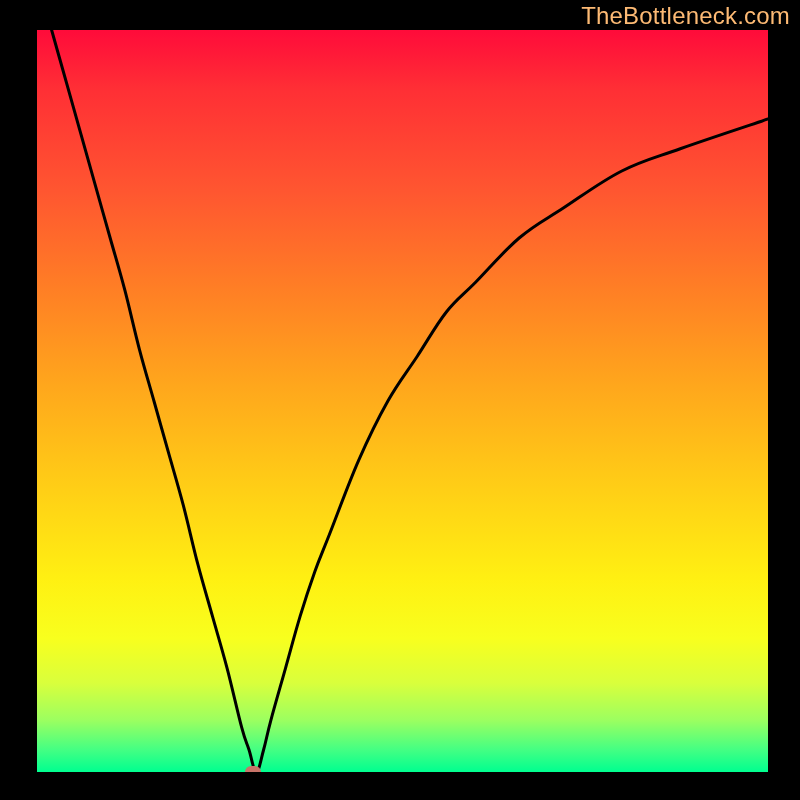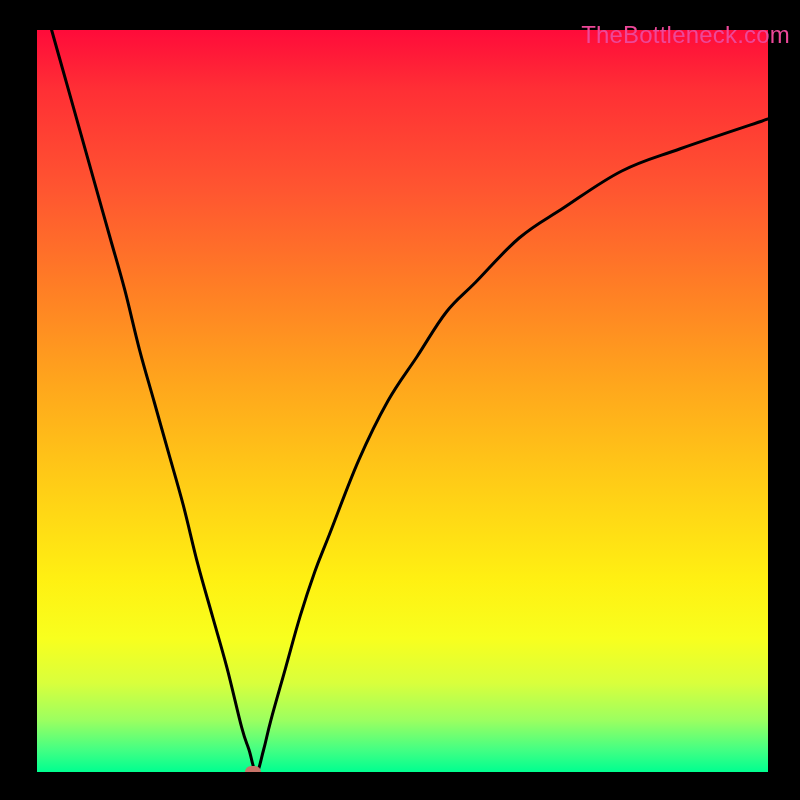--- a/index.html
+++ b/index.html
@@ -14,26 +14,25 @@
   .frame {
     position: relative;
     width: 800px;
     height: 800px;
     background: #000;
   }
   .watermark {
     position: absolute;
     top: 2px;
     right: 10px;
-    color: #ec4899;
+    color: #fdba74;
     font-size: 24px;
     font-weight: 500;
     letter-spacing: 0.2px;
     z-index: 10;
-    margin-top: 19px;
   }
   .plot-area {
     position: absolute;
     left: 37px;
     top: 30px;
     width: 731px;
     height: 742px;
     overflow: hidden;
   }
   .gradient {

